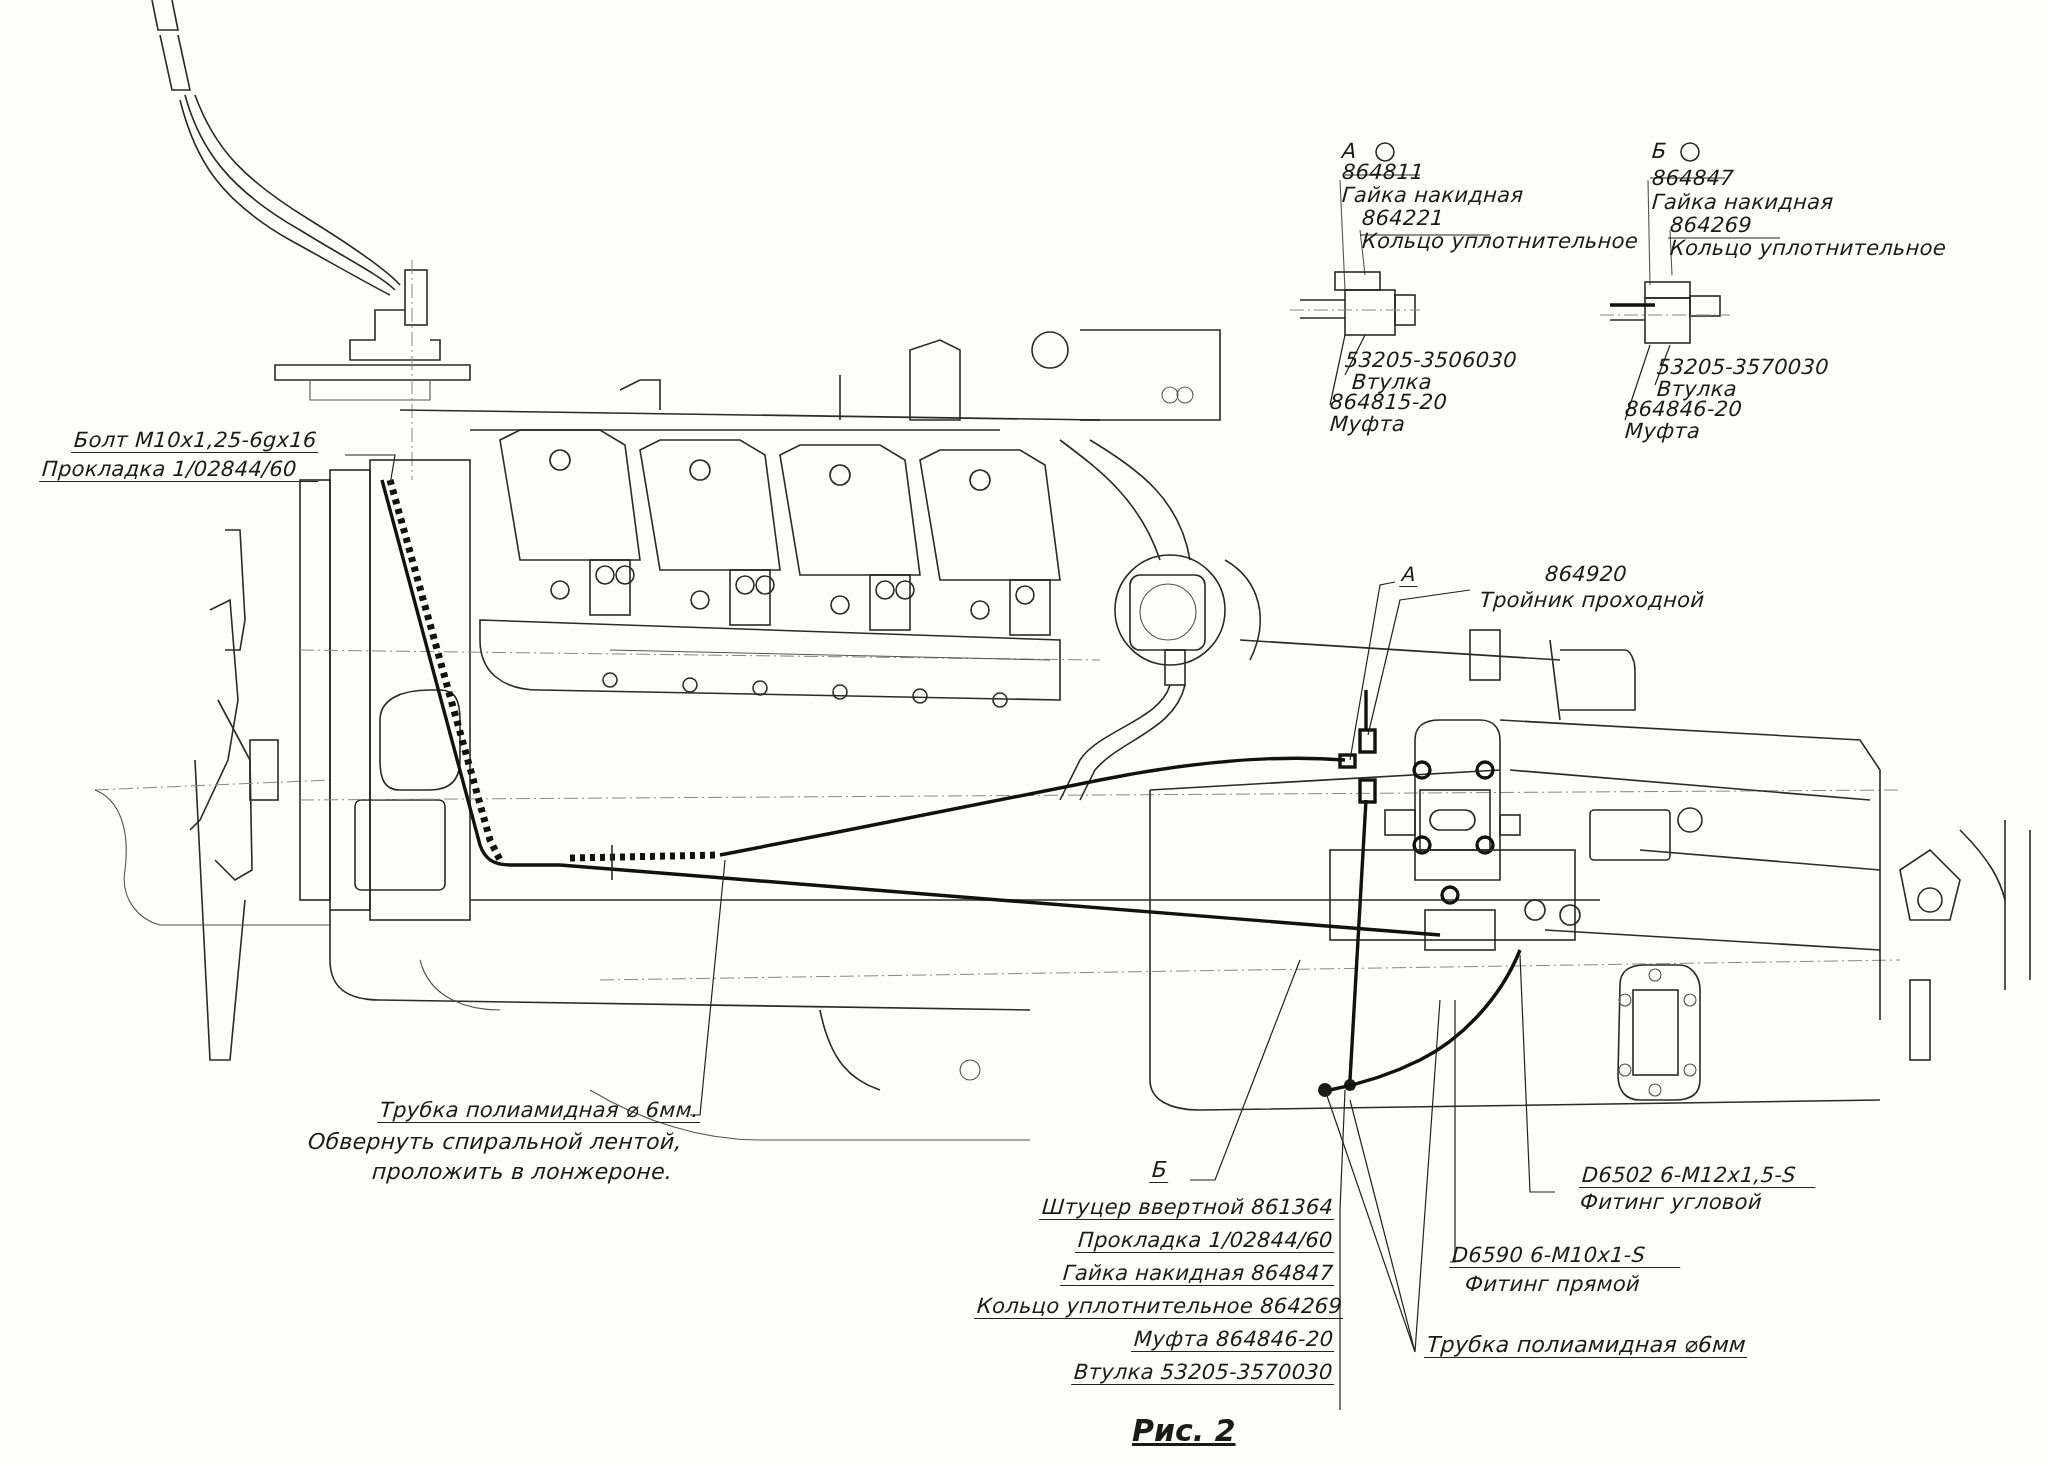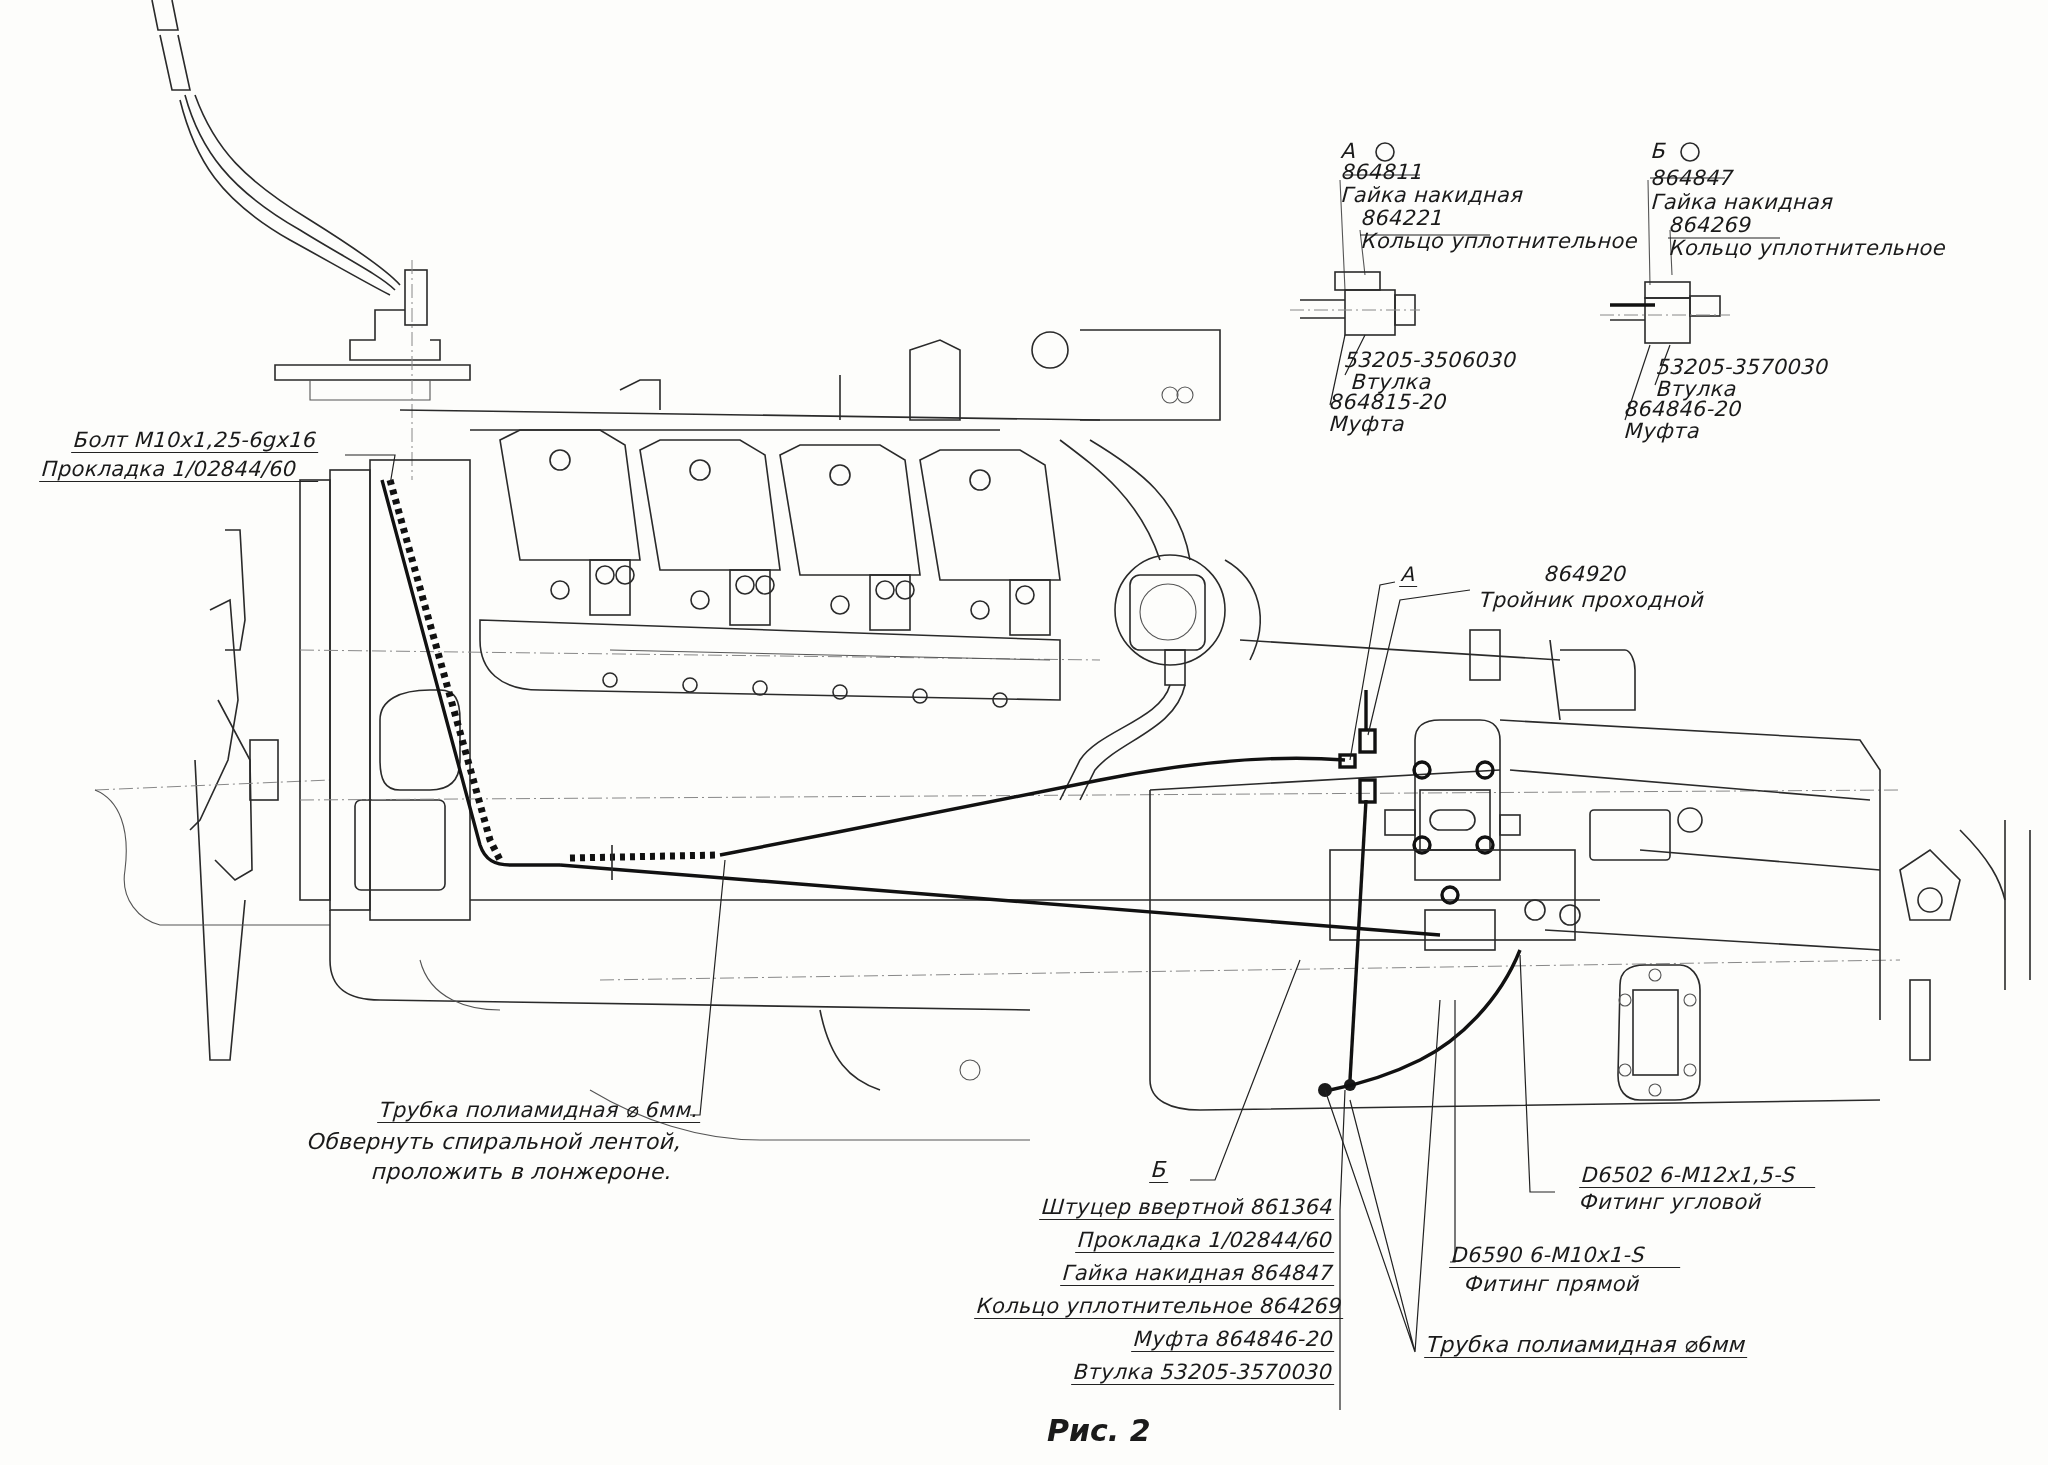--- a/index.html
+++ b/index.html
@@ -285,15 +285,15 @@
   <span class="lbl ul" style="display:inline-block;">Втулка 53205-3570030</span>
 </div>
 
 <div class="lbl ul" style="left:1580px;top:1163px;padding-right:20px;">D6502 6-M12x1,5-S</div>
 <div class="lbl" style="left:1580px;top:1190px;">Фитинг угловой</div>
 <div class="lbl ul" style="left:1450px;top:1243px;padding-right:36px;">D6590 6-M10x1-S</div>
 <div class="lbl" style="left:1465px;top:1272px;">Фитинг прямой</div>
 
 <div class="lbl ul" style="left:1425px;top:1333px;font-size:22px;">Трубка полиамидная ⌀6мм</div>
 
-<div class="caption" style="left:1047px;top:1413px;">Рис. 2</div>
+<div class="caption" style="left:1132px;top:1413px;text-decoration:underline;">Рис. 2</div>
 
 </div>
 
 </body></html>

